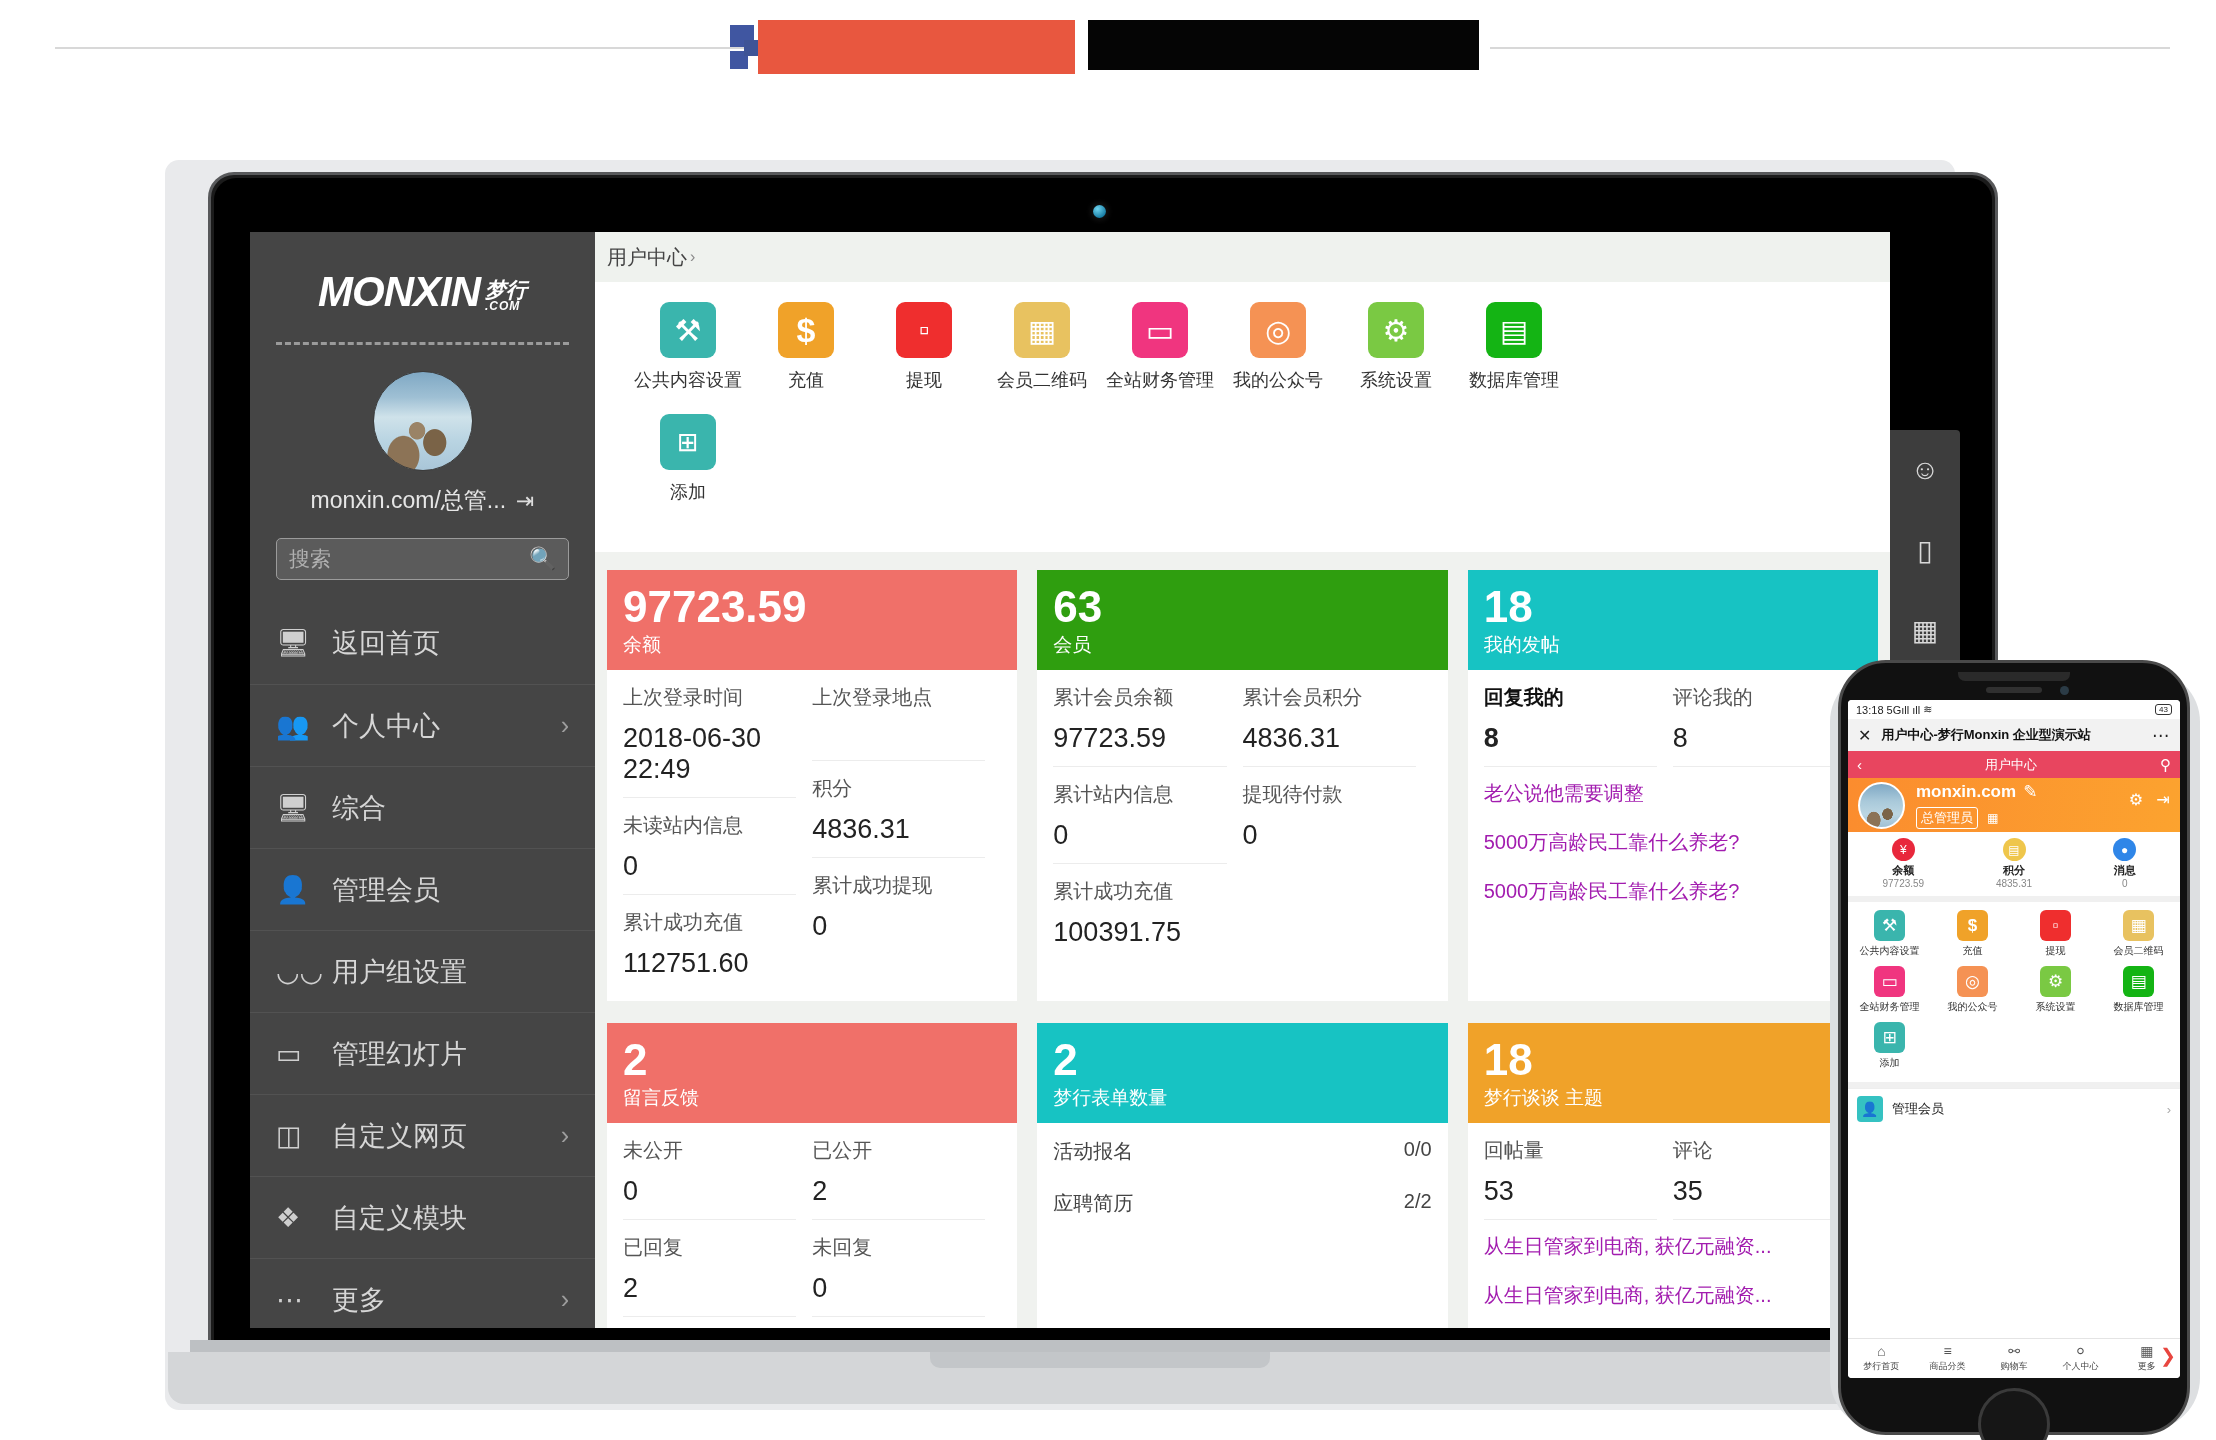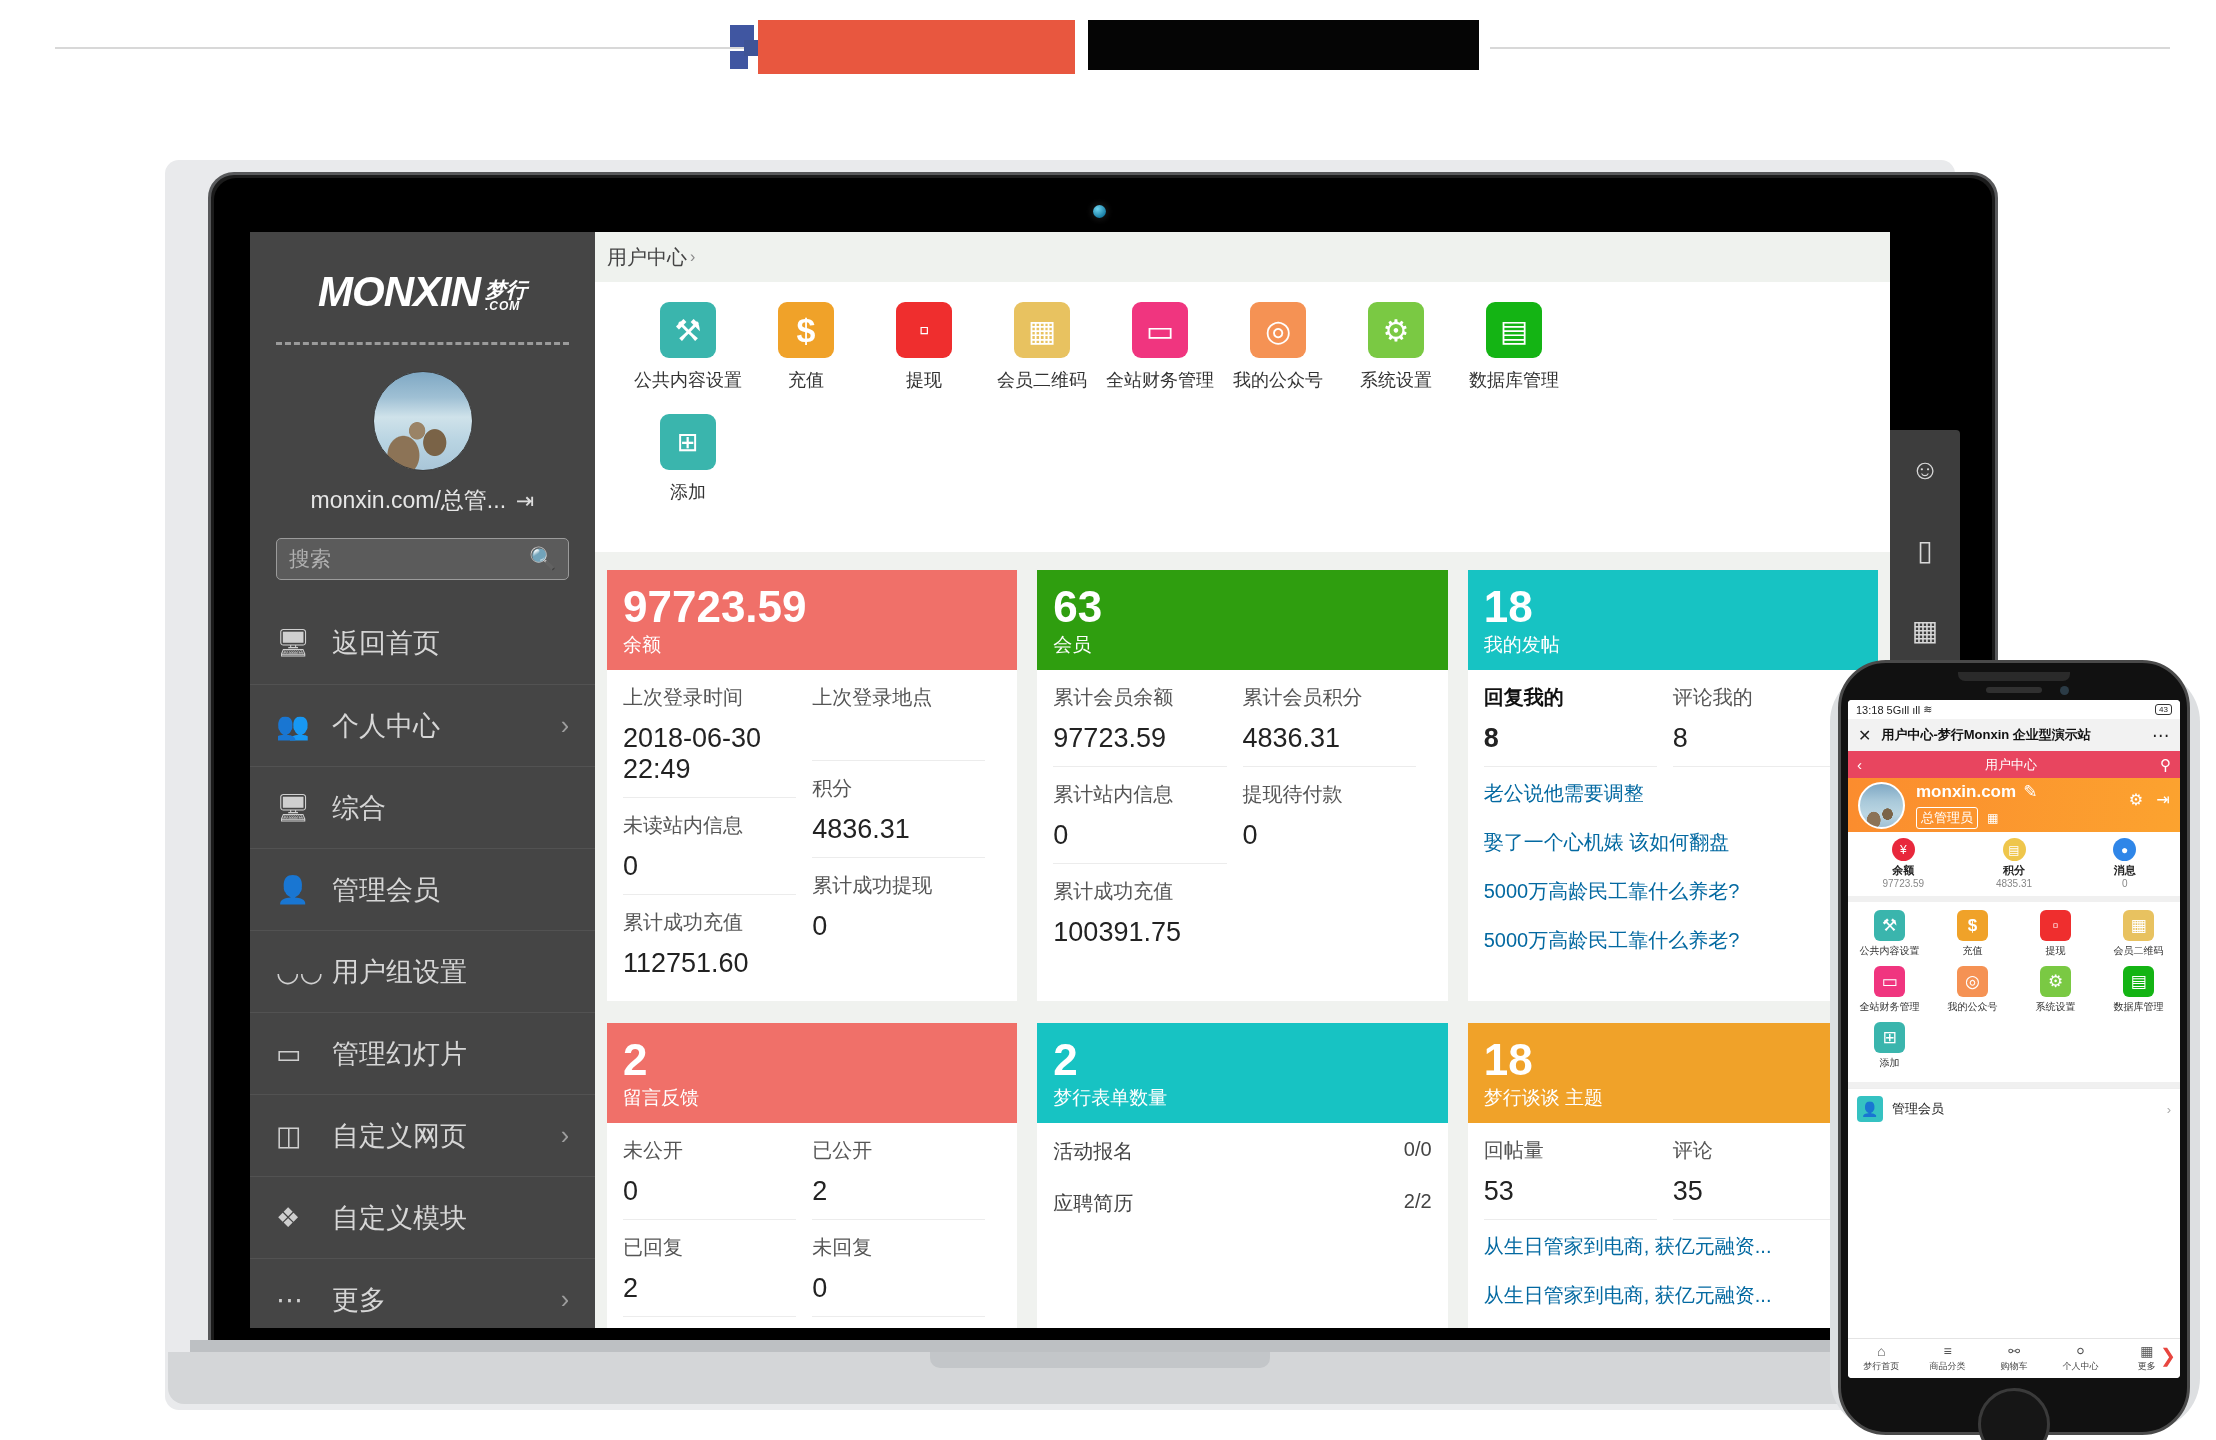--- a/index.html
+++ b/index.html
@@ -107,21 +107,21 @@
   .card-num { font-size:44px; font-weight:bold; line-height:1.05; }
   .card-sub { font-size:19px; margin-top:2px; }
   .card-body { padding:0 16px 10px; }
   .kv-grid { display:flex; }
   .kv-col { flex:1; padding-right:16px; }
   .kv { border-bottom:1px solid #ececec; padding:14px 0 12px; }
   .kv .k { font-size:20px; color:#555; }
   .kv .v { font-size:27px; color:#222; margin-top:12px; min-height:25px; }
   .kv.bold .k { font-weight:bold; color:#111; }
   .kv.bold .v { font-weight:bold; }
-  .listrow { font-size:20px; color:#0369a1; padding:13px 0 9px; display:flex; justify-content:space-between; }
+  .listrow { font-size:20px; color:#a21caf; padding:13px 0 9px; display:flex; justify-content:space-between; }
   .inline-kv { display:flex; justify-content:space-between; font-size:20px; color:#444; padding:15px 0 10px; }
 
   
   .side-tabs { position:absolute; left:1890px; top:430px; width:70px; height:290px; background:#3d3d3d;
       border-radius:0 4px 4px 0; }
   .side-tab { height:80px; display:flex; align-items:center; justify-content:center; color:#d8d8d8; font-size:28px; }
 
   
   .phone-shadow { position:absolute; left:1830px; top:670px; width:370px; height:760px;
       background:#dddfe1; border-radius:52px; }
@@ -436,24 +436,20 @@
                       <div class="k">评论我的</div>
                       <div class="v">8</div>
                     </div>
                 </div>
               </div>
               <div class="listrow">
                 <span>老公说他需要调整</span>
                 <span>5</span>
               </div>
               <div class="listrow">
-                <span>娶了一个心机婊 该如何翻盘</span>
-                <span></span>
-              </div>
-              <div class="listrow">
                 <span>5000万高龄民工靠什么养老?</span>
                 <span></span>
               </div>
               <div class="listrow">
                 <span>5000万高龄民工靠什么养老?</span>
                 <span></span>
               </div>
             </div>
           </div>
         </div>

